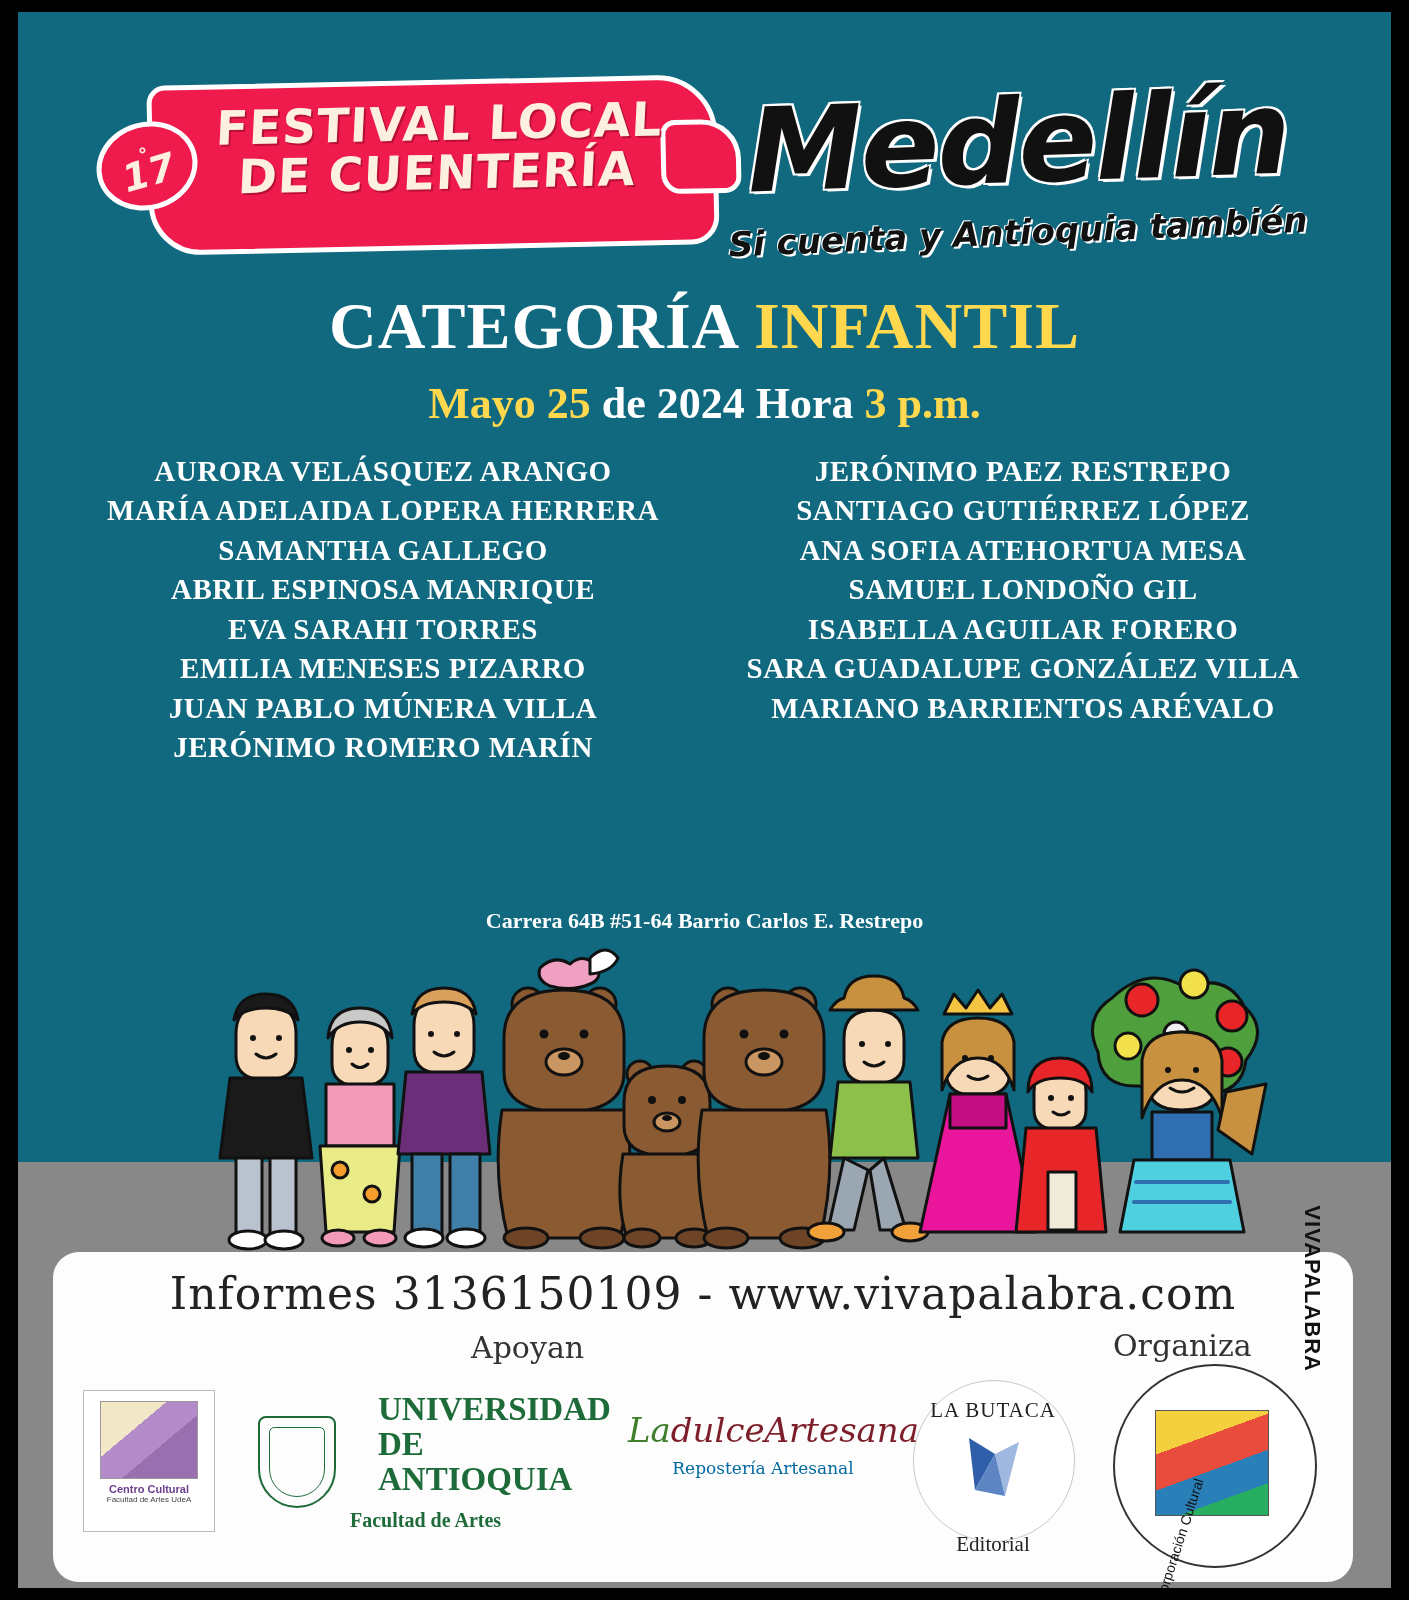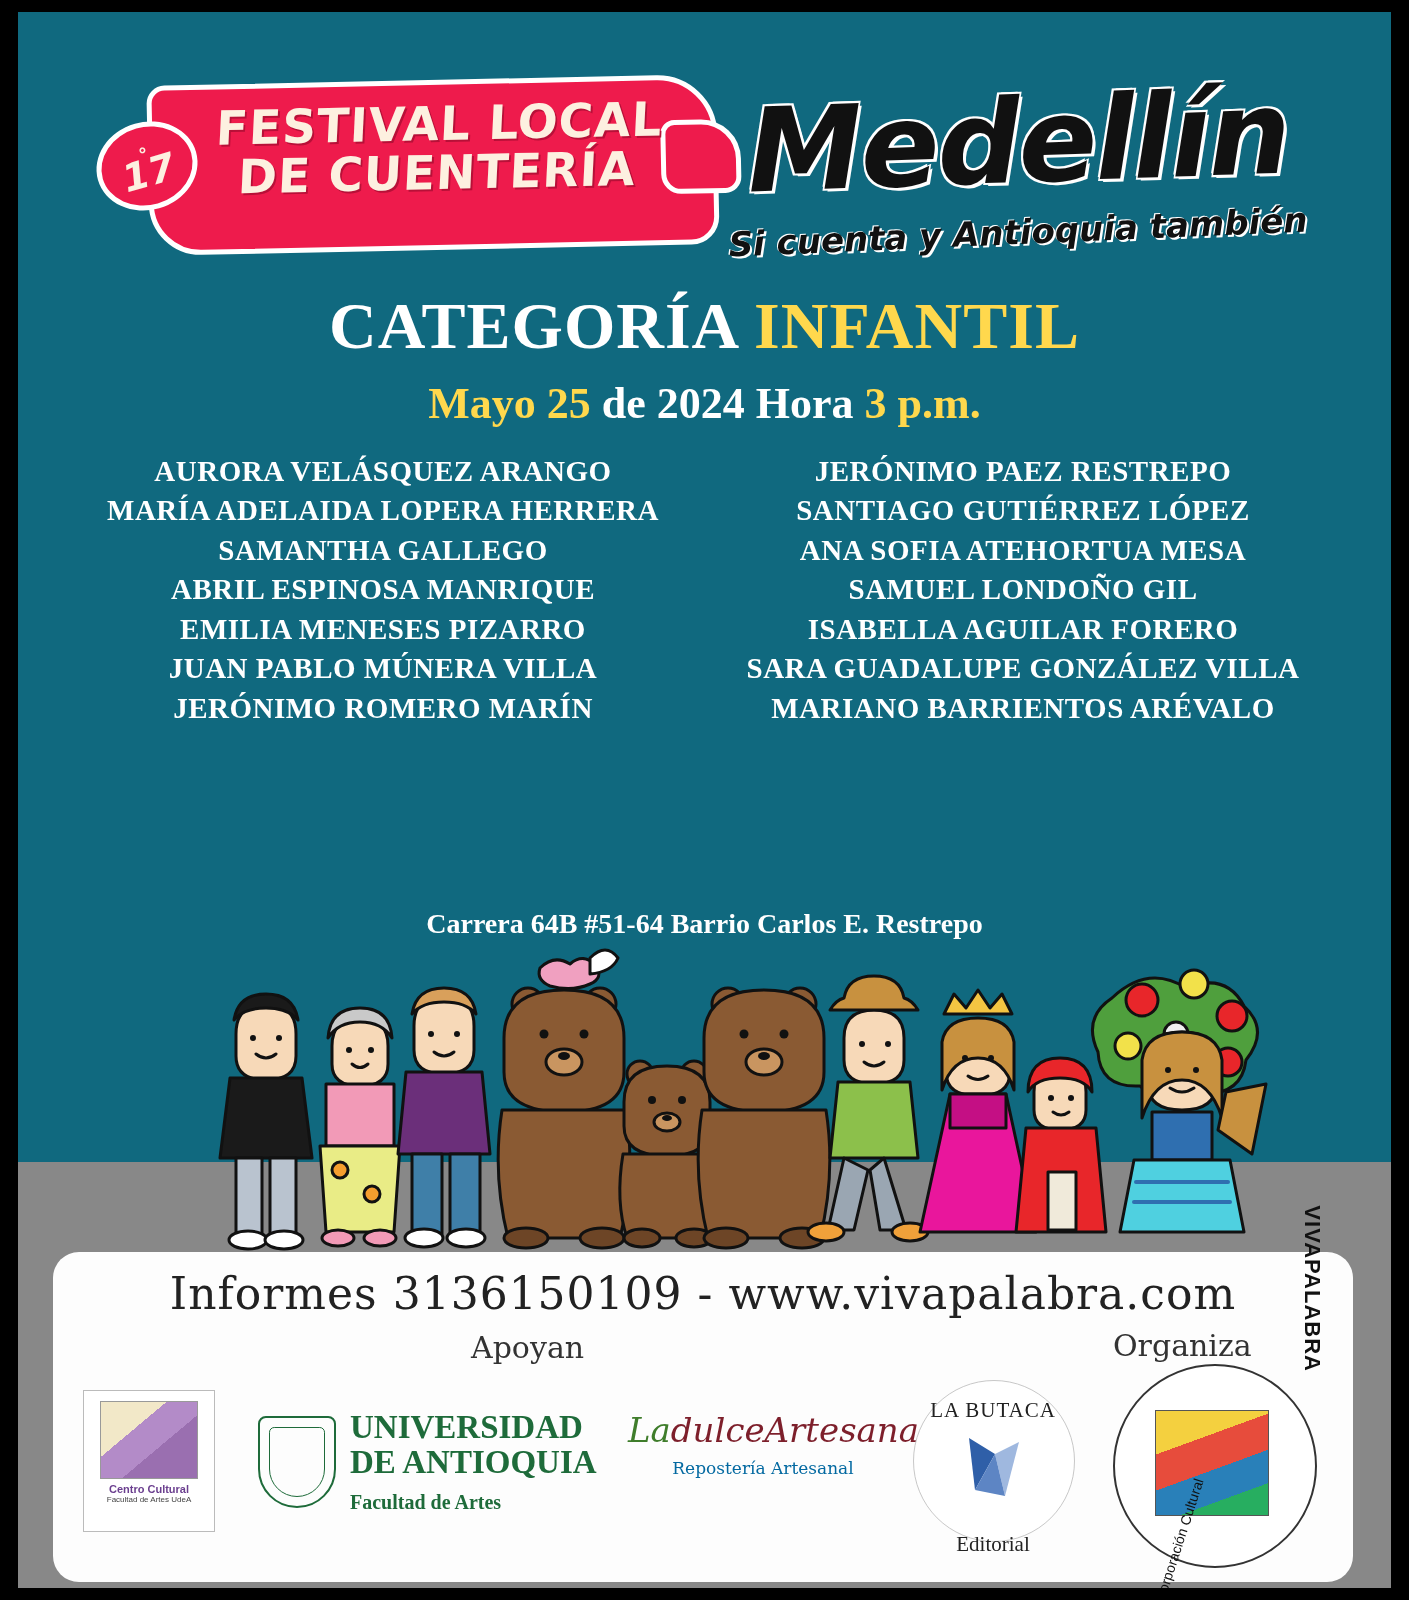--- a/index.html
+++ b/index.html
@@ -209,21 +209,21 @@
   }
   .venue .hl { color: #ffd84d; }
   .address {
     position: absolute;
     left: 0;
     top: 896px;
     width: 100%;
     text-align: center;
     font-family: "Liberation Serif", serif;
     font-weight: bold;
-    font-size: 28px;
+    font-size: 22px;
     color: #ffffff;
   }
 
   
   .characters {
     position: absolute;
     left: 190px;
     top: 930px;
     width: 1060px;
     height: 310px;
@@ -323,20 +323,21 @@
     bottom: 9px;
     border: 1px solid #1e6b3a;
     border-radius: 6px 6px 32px 32px;
   }
   .udea-text .l1, .udea-text .l2 {
     font-family: "Liberation Serif", serif;
     font-weight: bold;
     font-size: 33px;
     color: #1e6b3a;
     line-height: 1.06;
+    margin-left: 28px;
   }
   .udea-text .l3 {
     font-family: "Liberation Serif", serif;
     font-weight: bold;
     font-size: 20px;
     color: #1e6b3a;
     margin-top: 12px;
   }
 
   .logo-dulce {
@@ -483,20 +484,21 @@
     <div class="date-line">
       <span class="hl">Mayo 25</span><span> de 2024 Hora </span><span class="hl">3 p.m.</span>
     </div>
 
     <div class="names">
       <div class="names-col">
         <div class="name-item">AURORA VELÁSQUEZ ARANGO</div>
         <div class="name-item">MARÍA ADELAIDA LOPERA HERRERA</div>
         <div class="name-item">SAMANTHA GALLEGO</div>
         <div class="name-item">ABRIL ESPINOSA MANRIQUE</div>
+        <div class="name-item">EVA SARAHI TORRES</div>
         <div class="name-item">EMILIA MENESES PIZARRO</div>
         <div class="name-item">JUAN PABLO MÚNERA VILLA</div>
         <div class="name-item">JERÓNIMO ROMERO MARÍN</div>
       </div>
       <div class="names-col">
         <div class="name-item">JERÓNIMO PAEZ RESTREPO</div>
         <div class="name-item">SANTIAGO GUTIÉRREZ LÓPEZ</div>
         <div class="name-item">ANA SOFIA  ATEHORTUA MESA</div>
         <div class="name-item">SAMUEL LONDOÑO GIL</div>
         <div class="name-item">ISABELLA AGUILAR FORERO</div>

